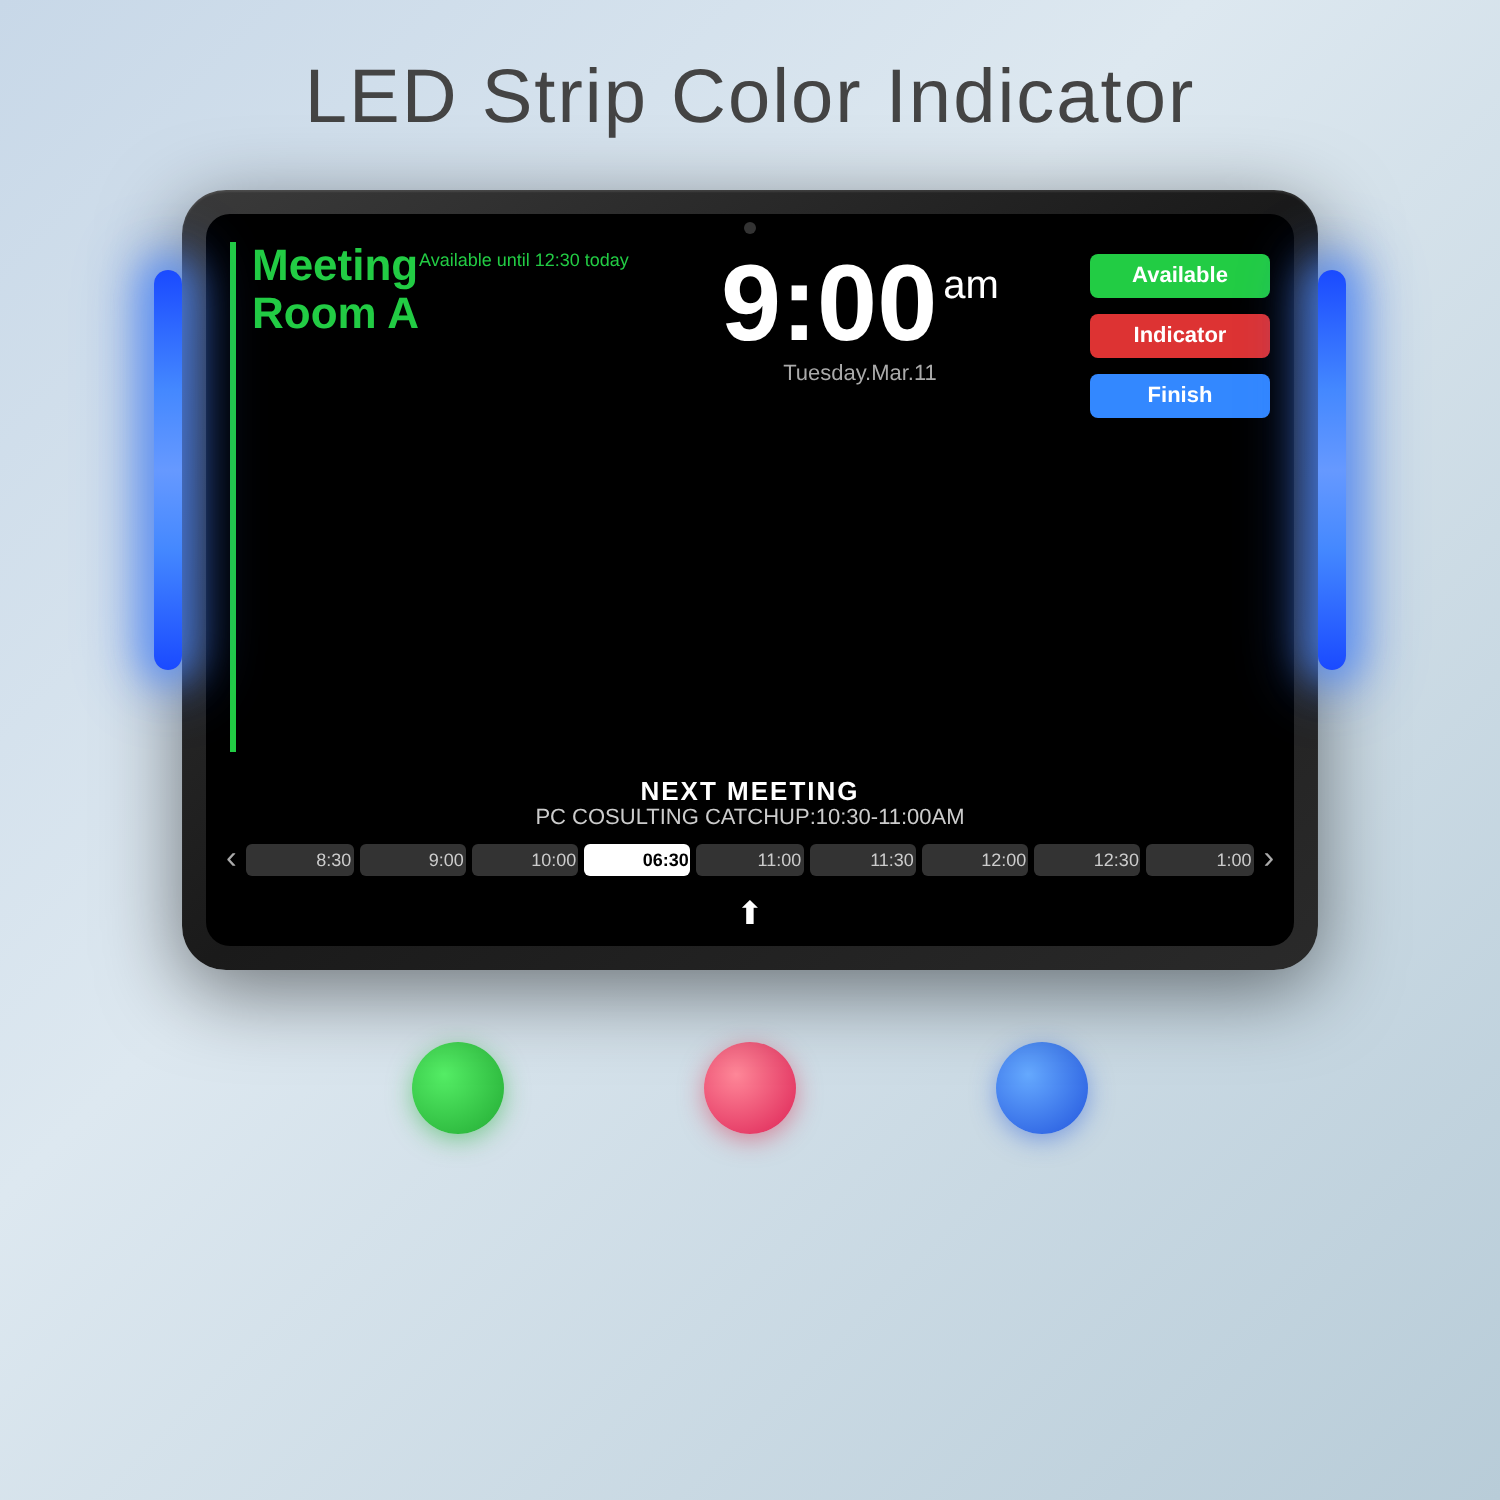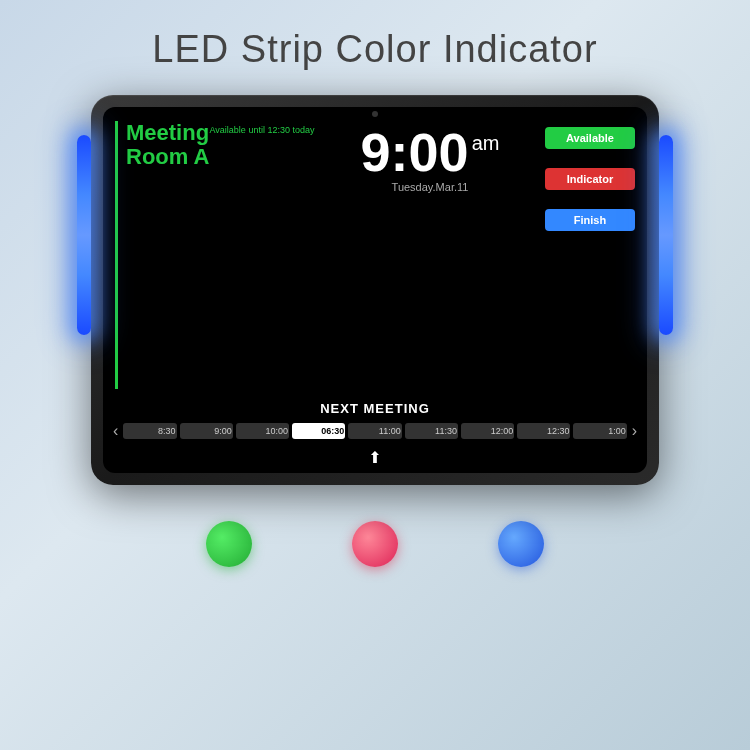--- a/index.html
+++ b/index.html
@@ -156,21 +156,21 @@
     .date-display {
       font-size: 11px;
       color: #aaa;
       margin-top: 2px;
     }
 
     
     .status-buttons {
       display: flex;
       flex-direction: column;
-      gap: 19px;
+      gap: 8px;
       justify-content: flex-start;
       padding-top: 6px;
       width: 90px;
     }
 
     .status-btn {
       padding: 5px 10px;
       border-radius: 4px;
       text-align: center;
       font-size: 11px;
@@ -308,20 +308,21 @@
 
         <div class="status-buttons">
           <div class="status-btn btn-available">Available</div>
           <div class="status-btn btn-occupation">Indicator</div>
           <div class="status-btn btn-finish">Finish</div>
         </div>
       </div>
 
       <div class="next-meeting">
         <div class="next-meeting-title">NEXT MEETING</div>
+        <div class="next-meeting-detail">PC COSULTING CATCHUP:10:30-11:00AM</div>
       </div>
 
       <div class="timeline">
         <div class="timeline-arrow">‹</div>
         <div class="time-slot">8:30</div>
         <div class="time-slot">9:00</div>
         <div class="time-slot">10:00</div>
         <div class="time-slot active">06:30</div>
         <div class="time-slot">11:00</div>
         <div class="time-slot">11:30</div>

